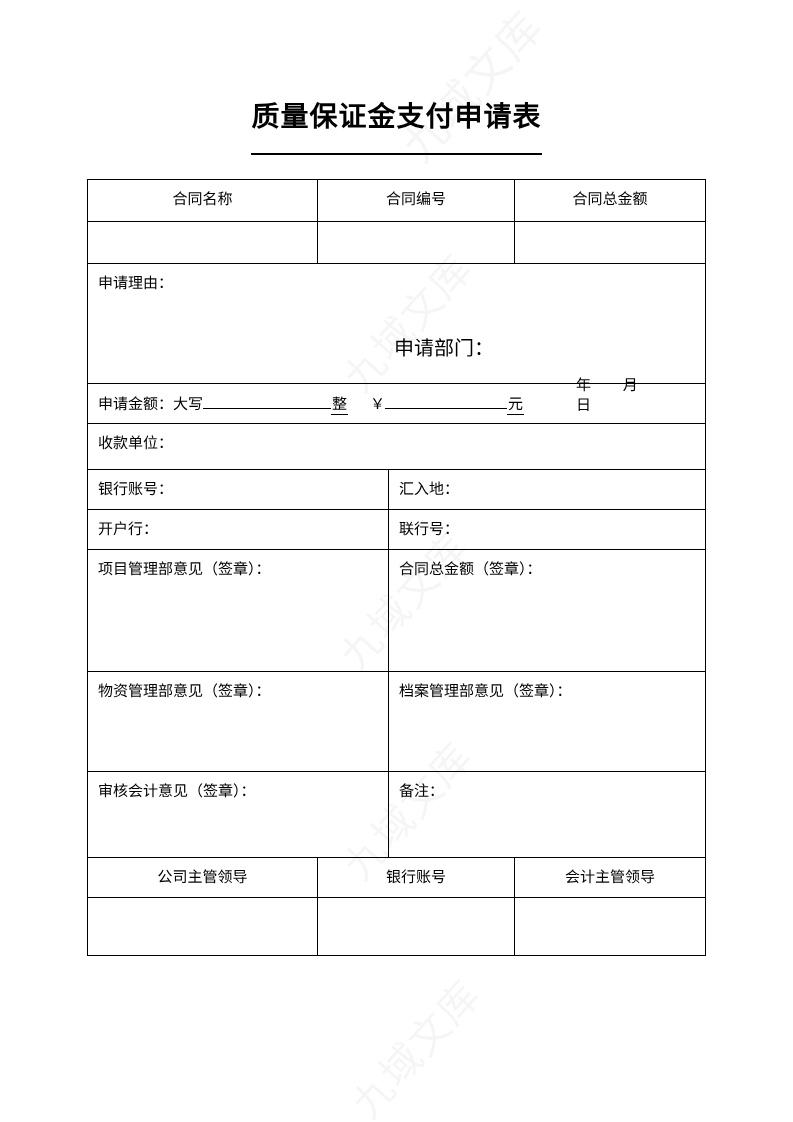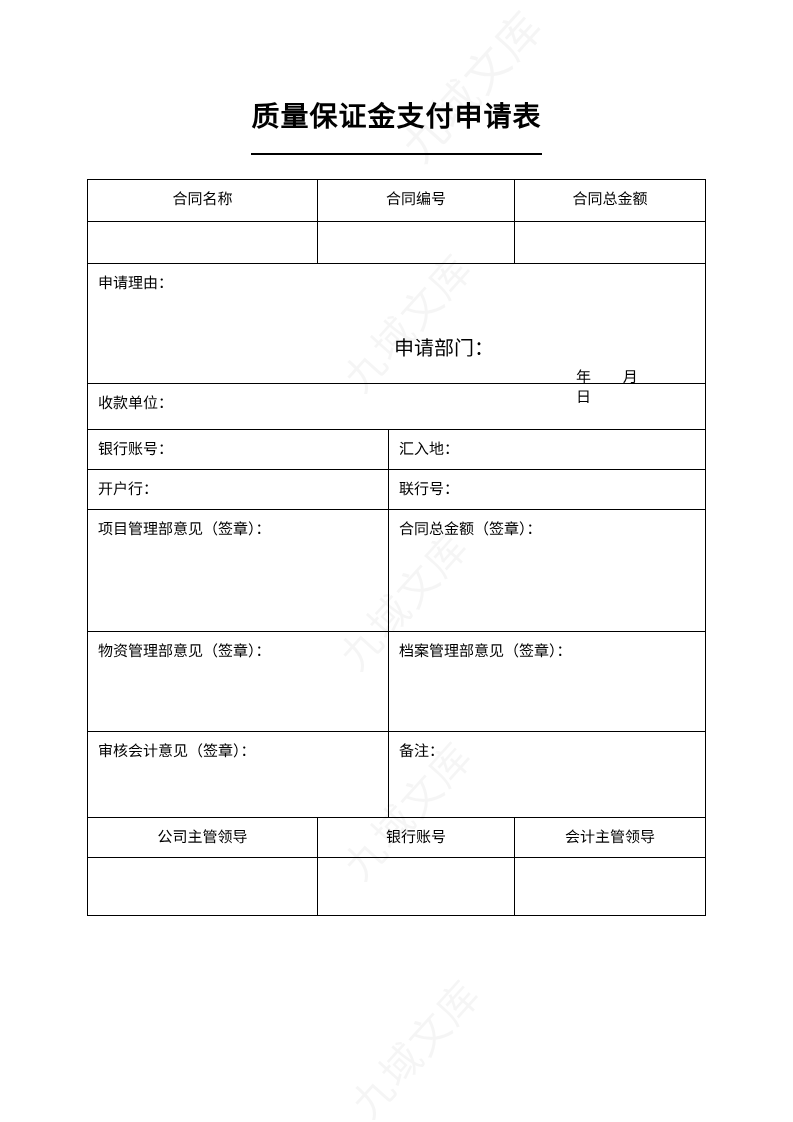--- a/index.html
+++ b/index.html
@@ -98,21 +98,21 @@
   }
   .reason-dept {
     position: absolute;
     left: 296px;
     top: 62px;
     font-size: 20px;
   }
   .reason-date {
     position: absolute;
     left: 478px;
-    top: 94px;
+    top: 102px;
     font-size: 15px;
     letter-spacing: 14px;
   }
 
   
   .amount-line {
     display: flex;
     align-items: baseline;
     font-size: 15px;
     white-space: nowrap;
@@ -180,20 +180,34 @@
     <td colspan="4">
       <div class="reason-inner">
         <span class="label">申请理由：</span>
         <span></span>
         <div class="reason-dept">申请部门：</div>
         <div class="reason-date">年  月  日</div>
       </div>
     </td>
   </tr>
 
+  <tr class="h-amount">
+    <td colspan="4">
+      <div class="amount-line">
+        <span class="label">申请金额：</span>
+        <span class="label">大写</span>
+        <span class="rule-cn"></span>
+        <span class="u-tail">整</span>
+        <span class="gap-md"></span>
+        <span class="label">￥</span>
+        <span class="rule-num"></span>
+        <span class="u-tail">元</span>
+      </div>
+    </td>
+  </tr>
 
   <tr class="h-payee">
     <td colspan="4">
       <span class="label">收款单位：</span>
       <span></span>
     </td>
   </tr>
 
   <tr class="h-bank">
     <td colspan="2">

